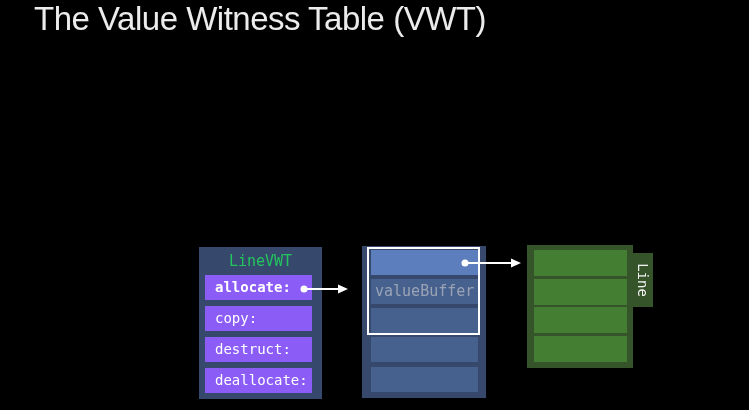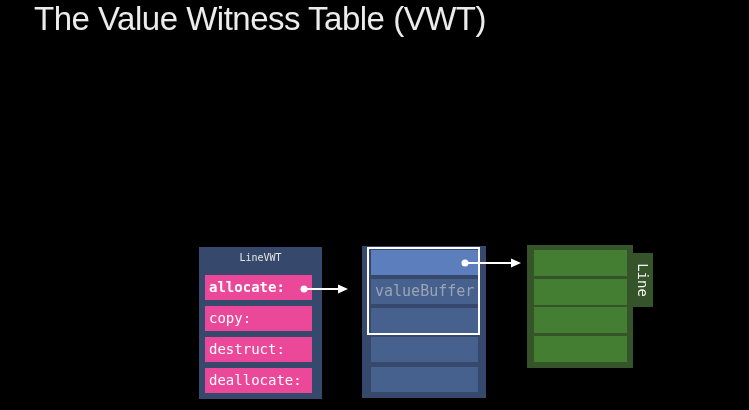--- a/index.html
+++ b/index.html
@@ -50,30 +50,30 @@
 
   
   .vwt-box {
     left: 173px; top: 247px; width: 123px; height: 152px;
     background: #36486b;
   }
   .vwt-title {
     position: absolute;
     left: 0; top: 5px; width: 100%;
     text-align: center;
-    color: #e5e5e5;
-    font-size: 10px;
+    color: #22c55e;
+    font-size: 15px;
   }
   .vwt-row {
     left: 6px; width: 107px; height: 25px;
-    background: #ec4899;
+    background: #8b5cf6;
     color: #ffffff;
     font-size: 14px;
     line-height: 25px;
-    padding-left: 4px;
+    padding-left: 10px;
   }
   .vwt-row.r0 { top: 28px; font-weight: bold; }
   .vwt-row.r1 { top: 59px; }
   .vwt-row.r2 { top: 90px; }
   .vwt-row.r3 { top: 121px; }
 
   
   .buffer-box {
     left: 336px; top: 246px; width: 124px; height: 152px;
     background: #36486b;

